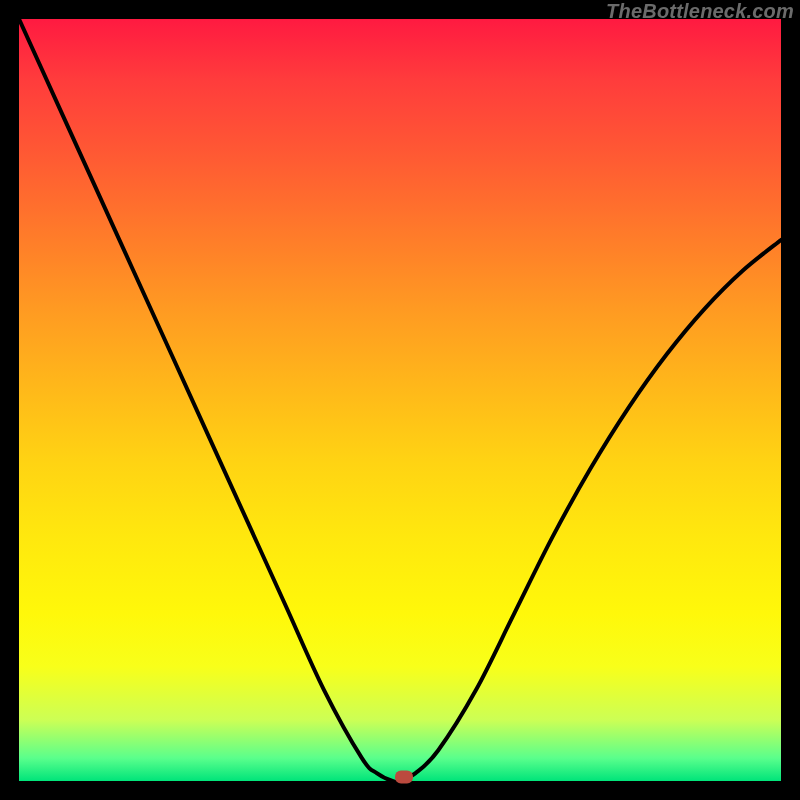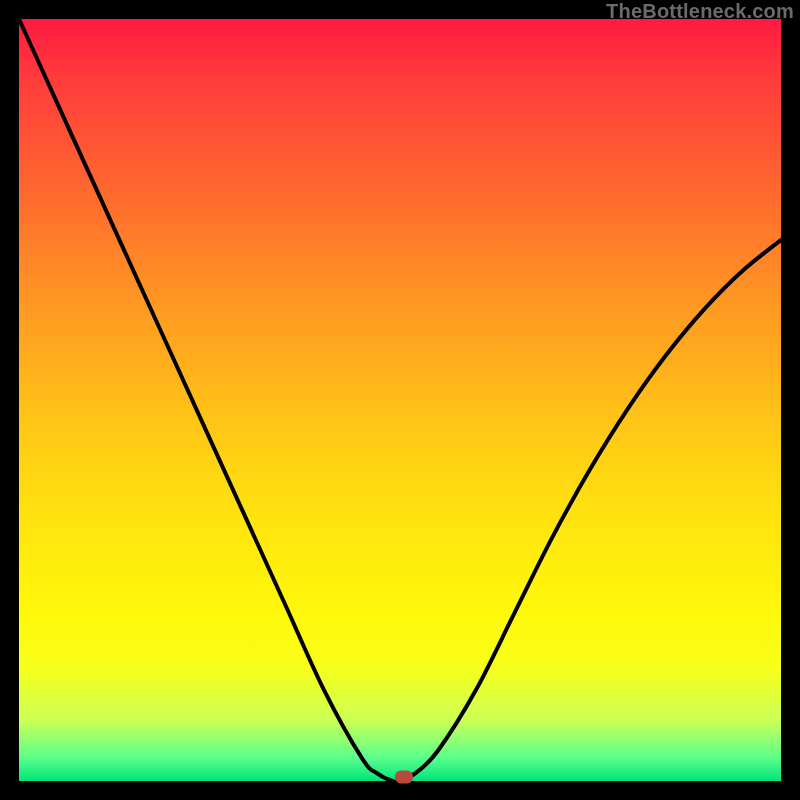--- a/index.html
+++ b/index.html
@@ -34,20 +34,21 @@
   }
   .watermark {
     position: absolute;
     top: 0px;
     right: 6px;
     font-family: Arial, Helvetica, sans-serif;
     font-size: 20px;
     font-weight: bold;
     color: #6b6b6b;
     letter-spacing: 0.2px;
+    font-style: italic;
   }
   .curve {
     position: absolute;
     left: 0; top: 0;
     width: 762px;
     height: 762px;
     pointer-events: none;
   }
   .marker {
     position: absolute;

